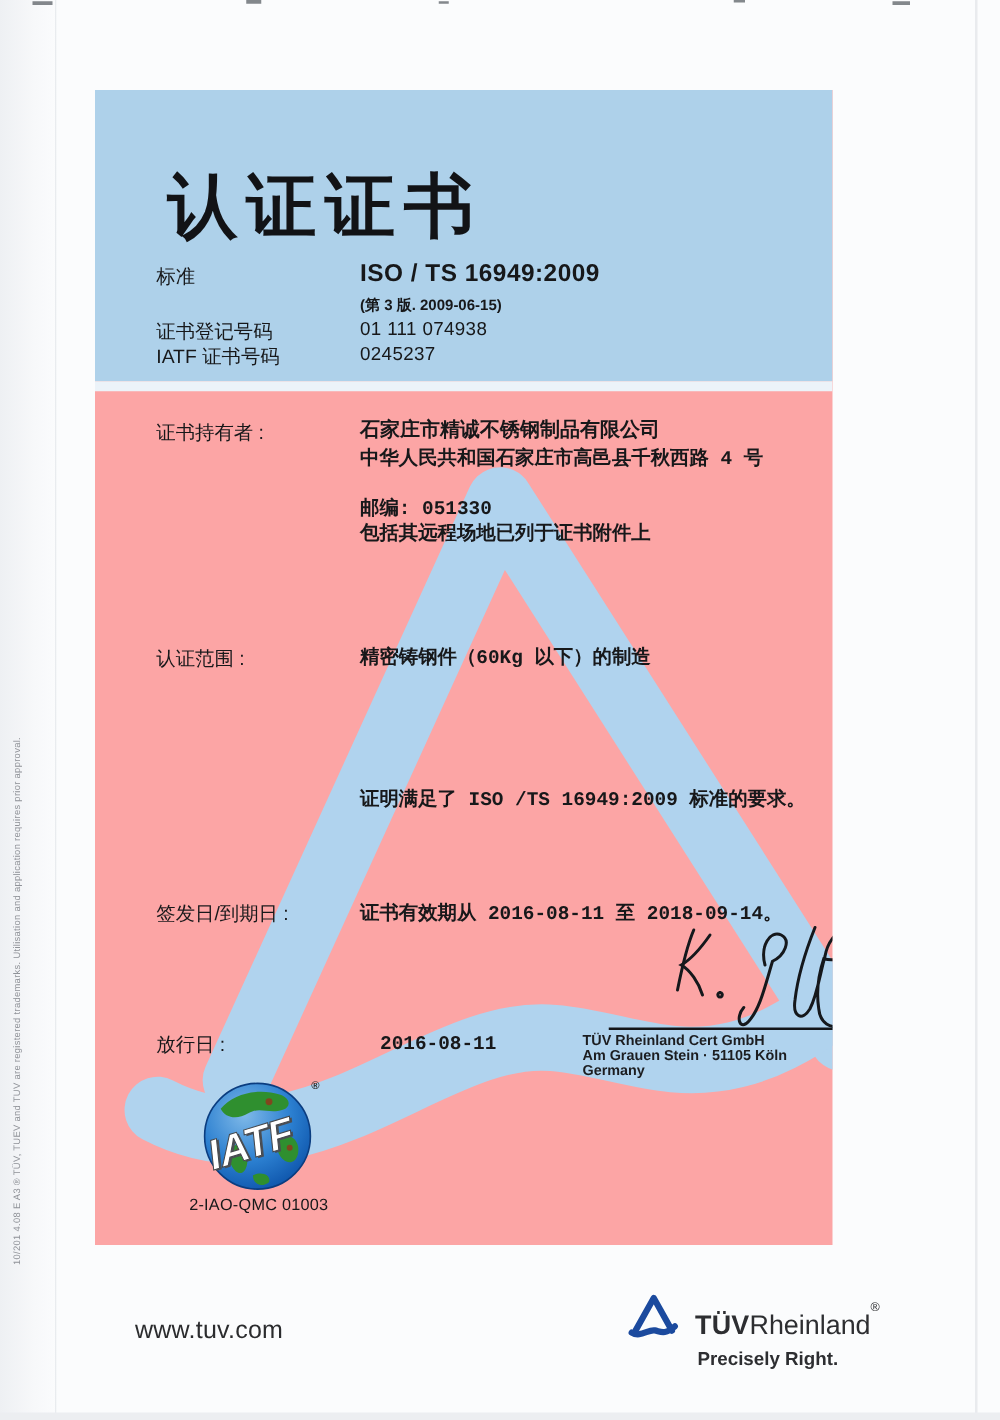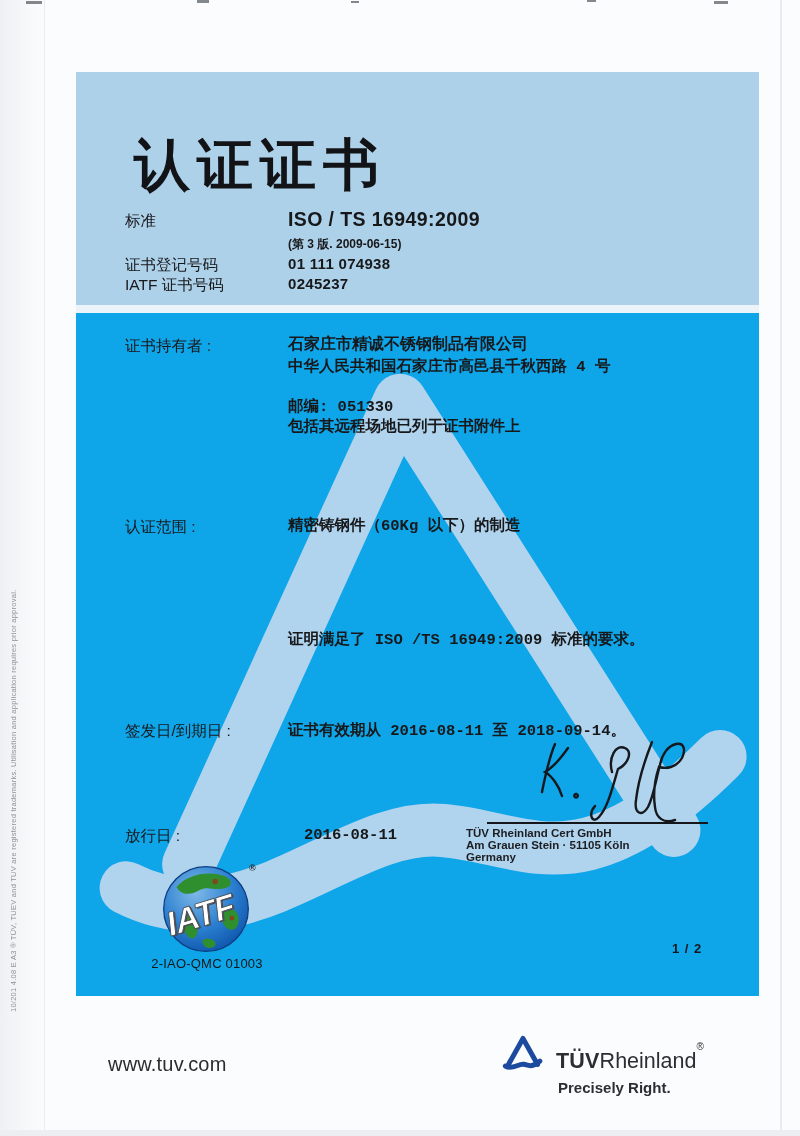--- a/index.html
+++ b/index.html
@@ -7,28 +7,28 @@
         font-family:"Liberation Sans","DejaVu Sans",sans-serif;color:#17181a;}
   .abs{position:absolute;}
   
   .edge-left{left:0;top:0;width:46px;height:1136px;
     background:linear-gradient(to right,#eef0f3 0%,#f7f8fa 60%,rgba(255,255,255,0) 100%);}
   .edge-line-l{left:44px;top:0;width:1px;height:1136px;background:#c9ced5;opacity:.35;}
   .edge-line-r{left:780px;top:0;width:2px;height:1136px;background:#dadde2;opacity:.55;}
   .edge-bottom{left:0;top:1130px;width:800px;height:6px;background:#eceef1;}
   .speck{background:#343a41;opacity:.6;}
   
-  .panel{left:76px;top:72px;width:683px;height:924px;background:#0ea5e9;overflow:hidden;}
+  .panel{left:76px;top:72px;width:590px;height:924px;background:#fca5a5;overflow:hidden;}
   .band-top{position:absolute;left:0;top:0;width:100%;height:233px;background:#aed1ea;}
   .separator{position:absolute;left:0;top:233px;width:100%;height:8px;background:#ecf3f9;}
   .wm{position:absolute;left:-43px;top:251px;width:768px;height:640px;transform:rotate(-4deg);}
   .title{position:absolute;left:58px;top:56px;font-size:56px;font-weight:700;letter-spacing:7px;color:#121316;white-space:nowrap;}
   .lbl{position:absolute;left:49px;font-size:15.5px;font-weight:400;white-space:nowrap;}
   .val{position:absolute;left:212px;font-size:15.5px;font-weight:700;white-space:nowrap;font-family:Liberation Mono, monospace;}
-  .val-num{position:absolute;left:212px;font-size:15px;font-weight:700;letter-spacing:.3px;white-space:nowrap;}
+  .val-num{position:absolute;left:212px;font-size:15px;font-weight:400;letter-spacing:.3px;white-space:nowrap;}
   .std-val{position:absolute;left:212px;top:136px;font-size:19.5px;font-weight:700;letter-spacing:.4px;white-space:nowrap;}
   .std-ed{position:absolute;left:212px;top:164px;font-size:12px;font-weight:700;white-space:nowrap;}
   .sig-line{position:absolute;left:411px;top:750px;width:221px;height:2px;background:#14161a;}
   .issuer{position:absolute;left:390px;top:755px;width:231px;text-align:left;
           font-size:11.5px;font-weight:700;line-height:12px;color:#1c1d20;}
   .iatf-globe{position:absolute;left:84px;top:791px;width:92px;height:92px;}
   .iatf-reg{position:absolute;left:173px;top:791px;font-size:9px;font-weight:700;color:#2a2a2a;}
   .iatf-code{position:absolute;left:41px;top:884px;width:180px;text-align:center;font-size:13px;font-weight:400;color:#17181a;letter-spacing:.2px;}
   .page-ind{position:absolute;left:596px;top:869px;font-size:13px;font-weight:700;letter-spacing:1px;}
   .signature{position:absolute;left:452px;top:662px;width:180px;height:95px;}

